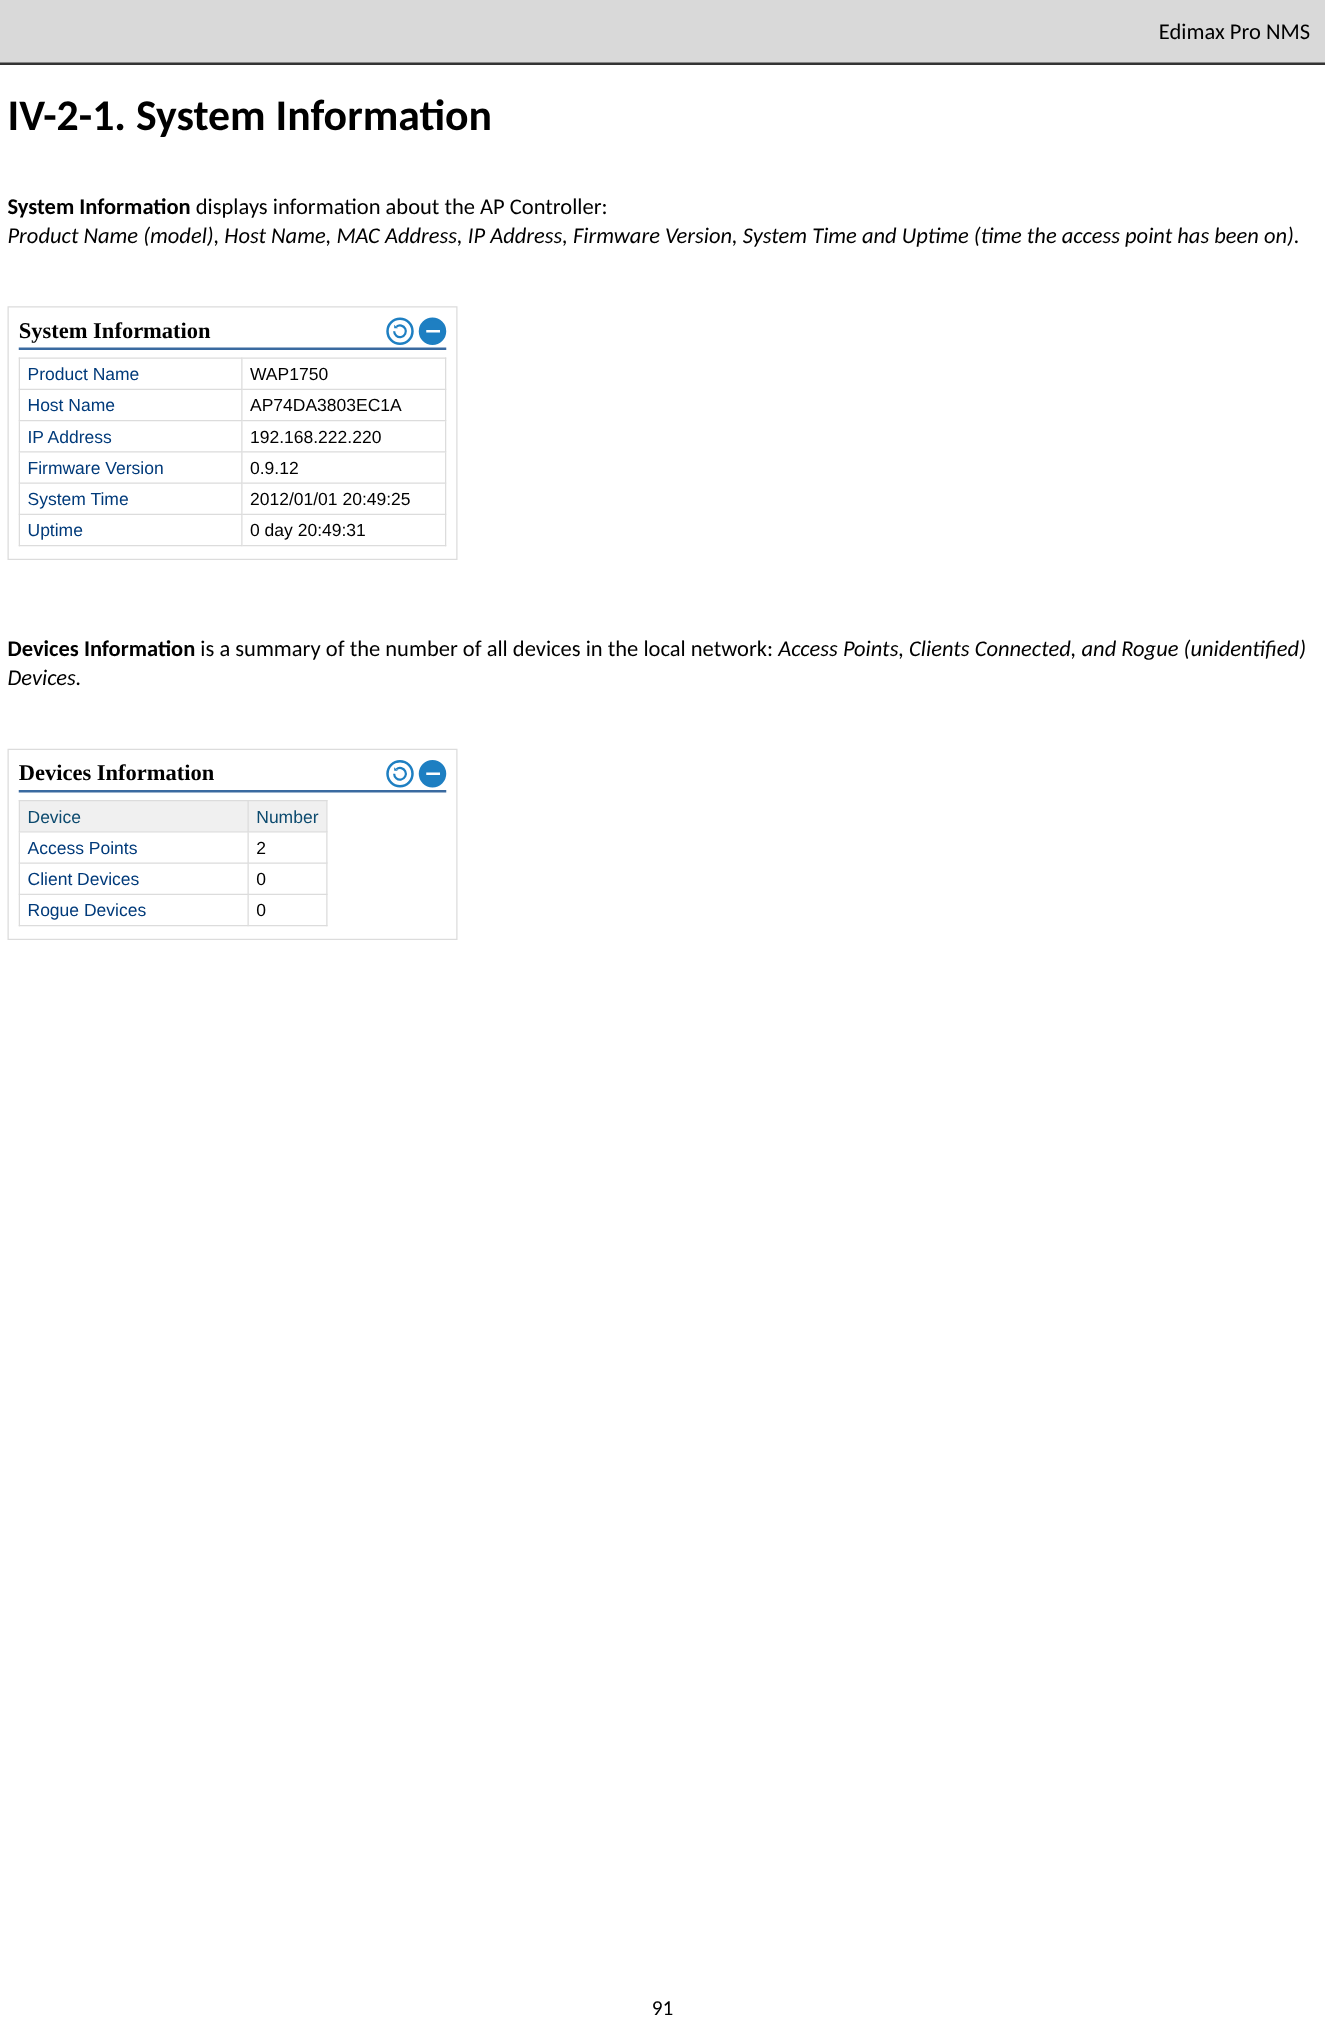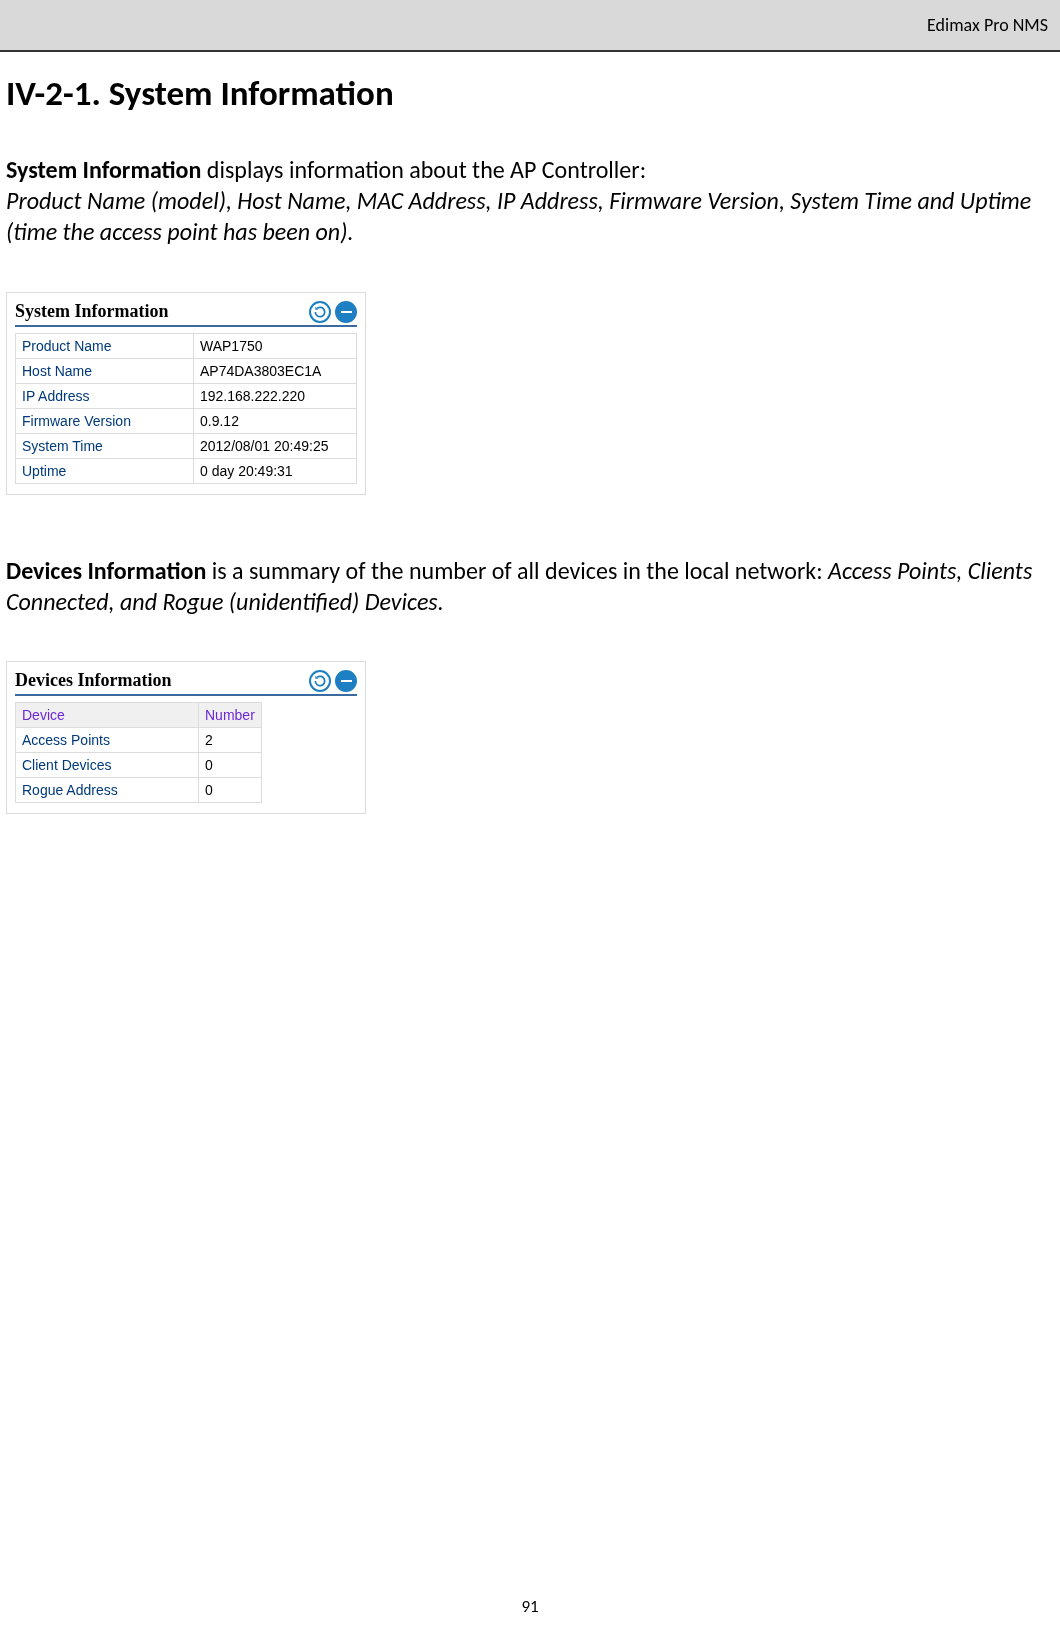--- a/index.html
+++ b/index.html
@@ -28,21 +28,21 @@
     }
     .content {
       padding: 20px 6px 0 6px;
     }
     .section-heading {
       font-size: 35px;
       font-weight: bold;
       margin: 0 0 40px 0;
     }
     .para {
-      font-size: 24px;
+      font-size: 18px;
       line-height: 1.3;
       margin: 0 0 44px 0;
     }
     .para .bold {
       font-weight: bold;
     }
     .para .italic {
       font-style: italic;
       text-align: center;
     }
@@ -114,21 +114,21 @@
     .data-table th,
     .data-table td {
       border: 1px solid #dcdcdc;
       padding: 4px 6px;
       text-align: left;
       white-space: nowrap;
     }
     .data-table th {
       background: #f0f0f0;
       font-weight: normal;
-      color: #6d28d9;
+      color: #0c4a6e;
     }
     .data-table .label-cell {
       color: #003a7a;
       font-weight: normal;
       background: #fff;
     }
     .data-table .value-cell {
       color: #000;
     }
     .sys-info-widget { width: 360px; }
@@ -190,21 +190,21 @@
           <tr>
             <td class="label-cell col-label">IP Address</td>
             <td class="value-cell">192.168.222.220</td>
           </tr>
           <tr>
             <td class="label-cell col-label">Firmware Version</td>
             <td class="value-cell">0.9.12</td>
           </tr>
           <tr>
             <td class="label-cell col-label">System Time</td>
-            <td class="value-cell">2012/08/01 20:49:25</td>
+            <td class="value-cell">2012/01/01 20:49:25</td>
           </tr>
           <tr>
             <td class="label-cell col-label">Uptime</td>
             <td class="value-cell">0 day 20:49:31</td>
           </tr>
         </tbody>
       </table>
     </div>
 
     
@@ -236,21 +236,21 @@
         <tbody>
           <tr>
             <td class="label-cell col-label">Access Points</td>
             <td class="value-cell">2</td>
           </tr>
           <tr>
             <td class="label-cell col-label">Client Devices</td>
             <td class="value-cell">0</td>
           </tr>
           <tr>
-            <td class="label-cell col-label">Rogue Address</td>
+            <td class="label-cell col-label">Rogue Devices</td>
             <td class="value-cell">0</td>
           </tr>
         </tbody>
       </table>
     </div>
 
   </div>
 
   <div class="page-number">91</div>
 </div>

